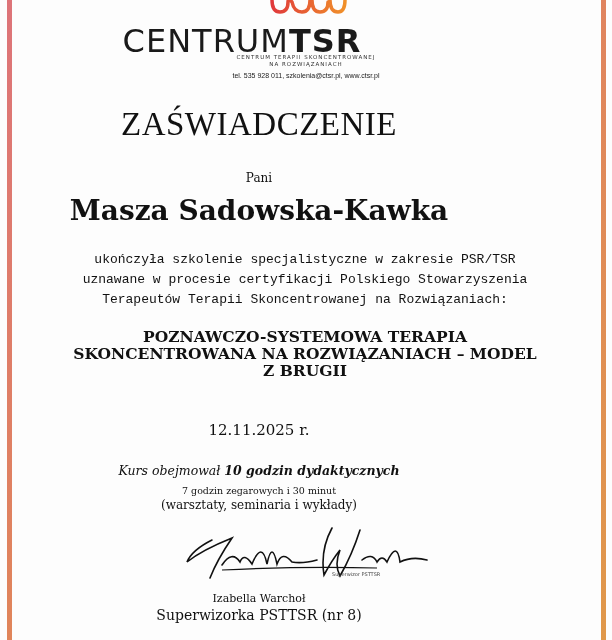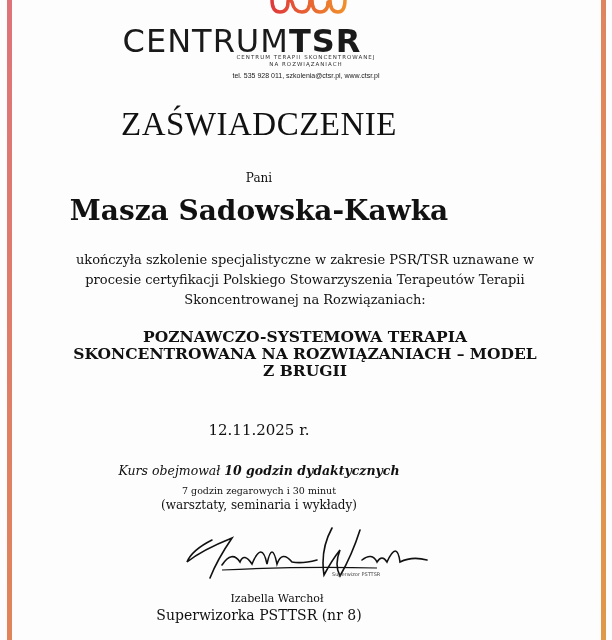--- a/index.html
+++ b/index.html
@@ -15,30 +15,30 @@
   .brand .light { font-weight:normal; }
   .brand .bold { font-weight:bold; }
   .tagline { position:absolute; left:0; width:612px; text-align:center; top:54px;
              font-family:"DejaVu Sans", sans-serif; font-size:5.5px; letter-spacing:1px; line-height:7px; color:#333; }
   .contact { position:absolute; left:0; width:612px; text-align:center; top:72px;
              font-family:"Liberation Sans", sans-serif; font-size:7px; color:#222; }
   .center { position:absolute; left:0; width:518px; text-align:center; }
   .title { top:106px; font-family:"Liberation Serif", serif; font-size:33px; letter-spacing:0.5px; }
   .salutation { top:171px; font-family:"DejaVu Serif", serif; font-size:12px; }
   .name { top:194px; font-family:"DejaVu Serif", serif; font-weight:bold; font-size:28px; }
-  .desc { top:250px; font-size:13px; line-height:20px; left:70px; width:470px; }
+  .desc { top:250px; font-size:13px; line-height:20px; left:70px; width:470px;font-family:Liberation Mono, monospace; }
   .course { top:328px; font-weight:bold; font-size:15.5px; line-height:17px; left:70px; width:470px; }
   .date { top:421px; font-size:15px; }
   .hours { top:463px; font-size:12.5px;font-style:italic; }
   .hours b { font-weight:bold; }
   .hours-sub { top:485px; font-size:9.5px; font-weight:normal; }
   .activities { top:498px; font-size:12px; }
   .signature { position:absolute; left:182px; top:520px; width:250px; height:65px; }
   .sig-caption { position:absolute; left:332px; top:571px; font-family:"DejaVu Sans", sans-serif; font-size:5px; color:#444; }
-  .signer { top:592px; font-size:11px;padding-left:18px; }
+  .signer { top:592px; font-size:11px; }
   .signer-role { top:607px; font-size:14px; }
 </style>
 </head>
 <body>
 
 <div class="border-left"></div>
 <div class="border-right"></div>
 
 <svg class="logo-waves" viewBox="0 0 80 14">
   <defs>

